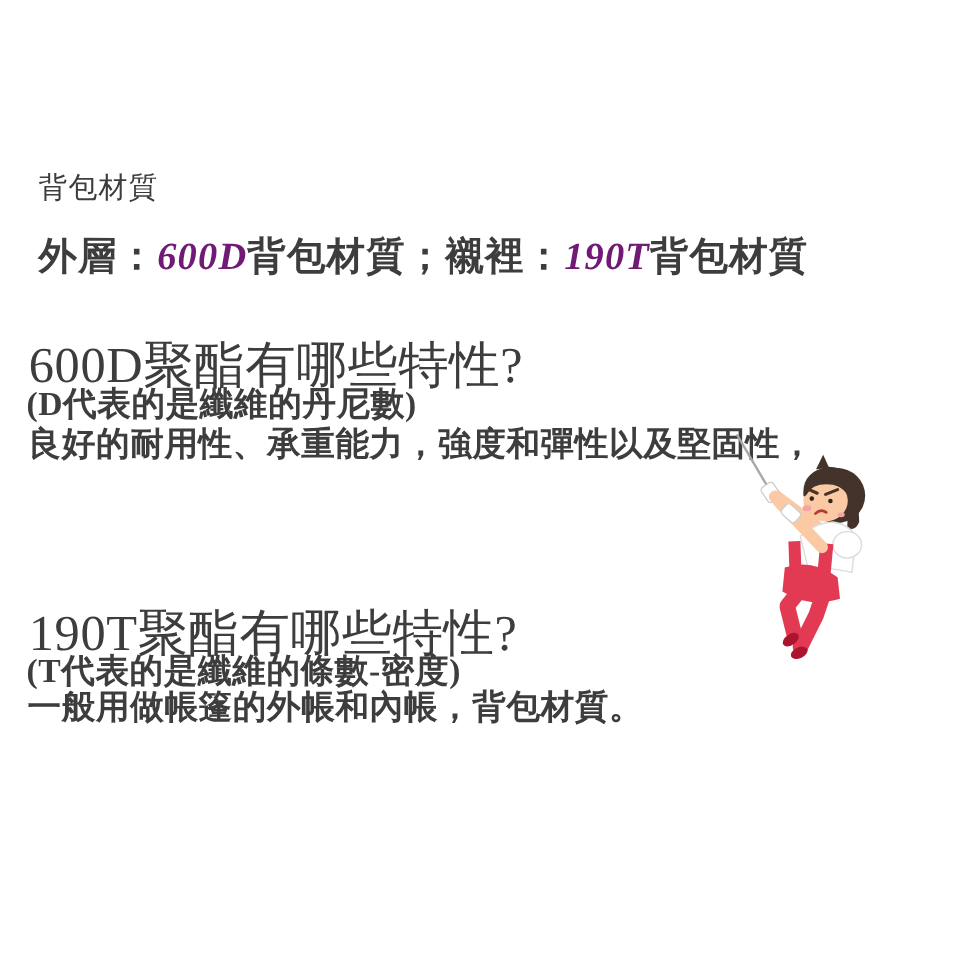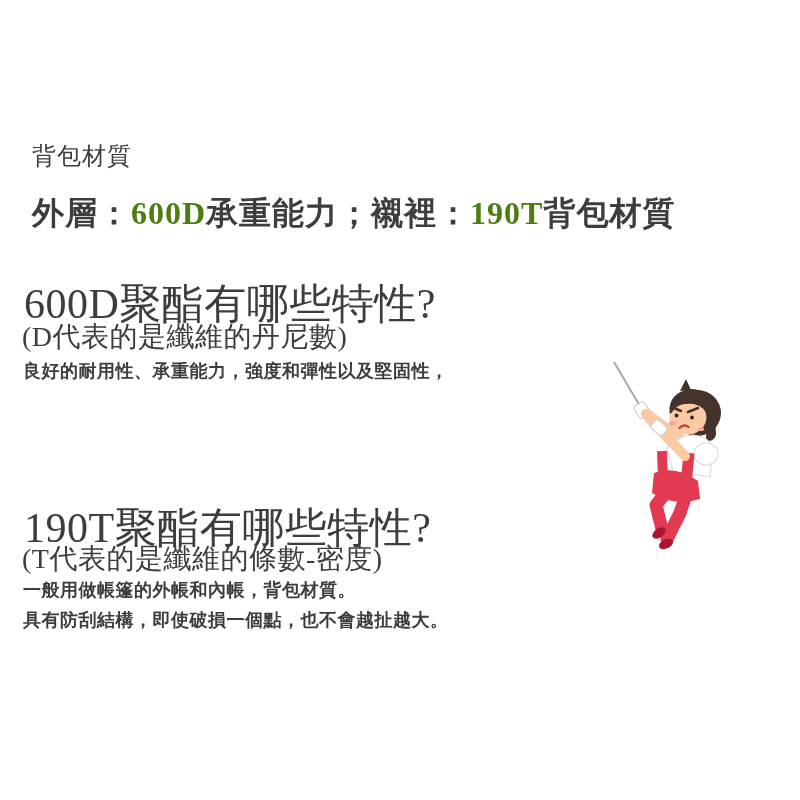--- a/index.html
+++ b/index.html
@@ -3,52 +3,51 @@
 <meta charset="utf-8">
 <style>
   html,body{margin:0;padding:0;}
   body{
     width:800px;height:800px;background:#ffffff;position:relative;overflow:hidden;
     font-family:"Liberation Serif","DejaVu Serif",serif;color:#3d3d3d;
   }
   .abs{position:absolute;white-space:nowrap;}
   .title{left:32px;top:140px;font-size:24px;font-weight:normal;letter-spacing:1px;}
   .material{left:32px;top:192px;font-size:32px;font-weight:bold;letter-spacing:1px;}
-  .red{color:#4d7c0f;}
+  .red{color:#701a75;font-style:italic;}
   .sec-heading{font-size:42px;font-weight:normal;letter-spacing:0.5px;}
-  .sec-note{font-size:28px;font-weight:normal;letter-spacing:0.5px;}
-  .sec-body{font-size:18px;font-weight:bold;line-height:30px;letter-spacing:0.5px;}
+  .sec-note{font-size:28px;font-weight:bold;letter-spacing:0.5px;}
+  .sec-body{font-size:28px;font-weight:bold;line-height:30px;letter-spacing:0.5px;}
   #sec1-heading{left:24px;top:276px;}
   #sec1-note{left:22px;top:318px;}
   #sec1-body{left:23px;top:356px;}
   #sec2-heading{left:24px;top:500px;}
   #sec2-note{left:22px;top:540px;}
   #sec2-body{left:23px;top:575px;}
   #figure-wrap{position:absolute;left:610px;top:355px;width:165px;height:200px;}
 </style>
 </head>
 <body>
 
 <div class="abs title">背包材質</div>
 
 <div class="abs material">
-  <span>外層：</span><span class="red">600D</span><span>承重能力；襯裡：</span><span class="red">190T</span><span>背包材質</span>
+  <span>外層：</span><span class="red">600D</span><span>背包材質；襯裡：</span><span class="red">190T</span><span>背包材質</span>
 </div>
 
 <div id="sec1-heading" class="abs sec-heading">600D聚酯有哪些特性?</div>
 <div id="sec1-note" class="abs sec-note">(D代表的是纖維的丹尼數)</div>
 <div id="sec1-body" class="abs sec-body">
   <div>良好的耐用性、承重能力，強度和彈性以及堅固性，</div>
 </div>
 
 <div id="sec2-heading" class="abs sec-heading">190T聚酯有哪些特性?</div>
 <div id="sec2-note" class="abs sec-note">(T代表的是纖維的條數-密度)</div>
 <div id="sec2-body" class="abs sec-body">
   <div>一般用做帳篷的外帳和內帳，背包材質。</div>
-  <div>具有防刮結構，即使破損一個點，也不會越扯越大。</div>
 </div>
 
 <div id="figure-wrap">
   <svg width="165" height="200" viewBox="0 0 165 200" xmlns="http://www.w3.org/2000/svg">
 
     <line x1="4" y1="7" x2="34" y2="58" stroke="#a8a8a8" stroke-width="2"></line>
 
     <line x1="37" y1="58" x2="80" y2="90" stroke="#fbc9a4" stroke-width="9" stroke-linecap="round"></line>
 
     <ellipse cx="87" cy="58" rx="24" ry="23" fill="#43332a"></ellipse>

